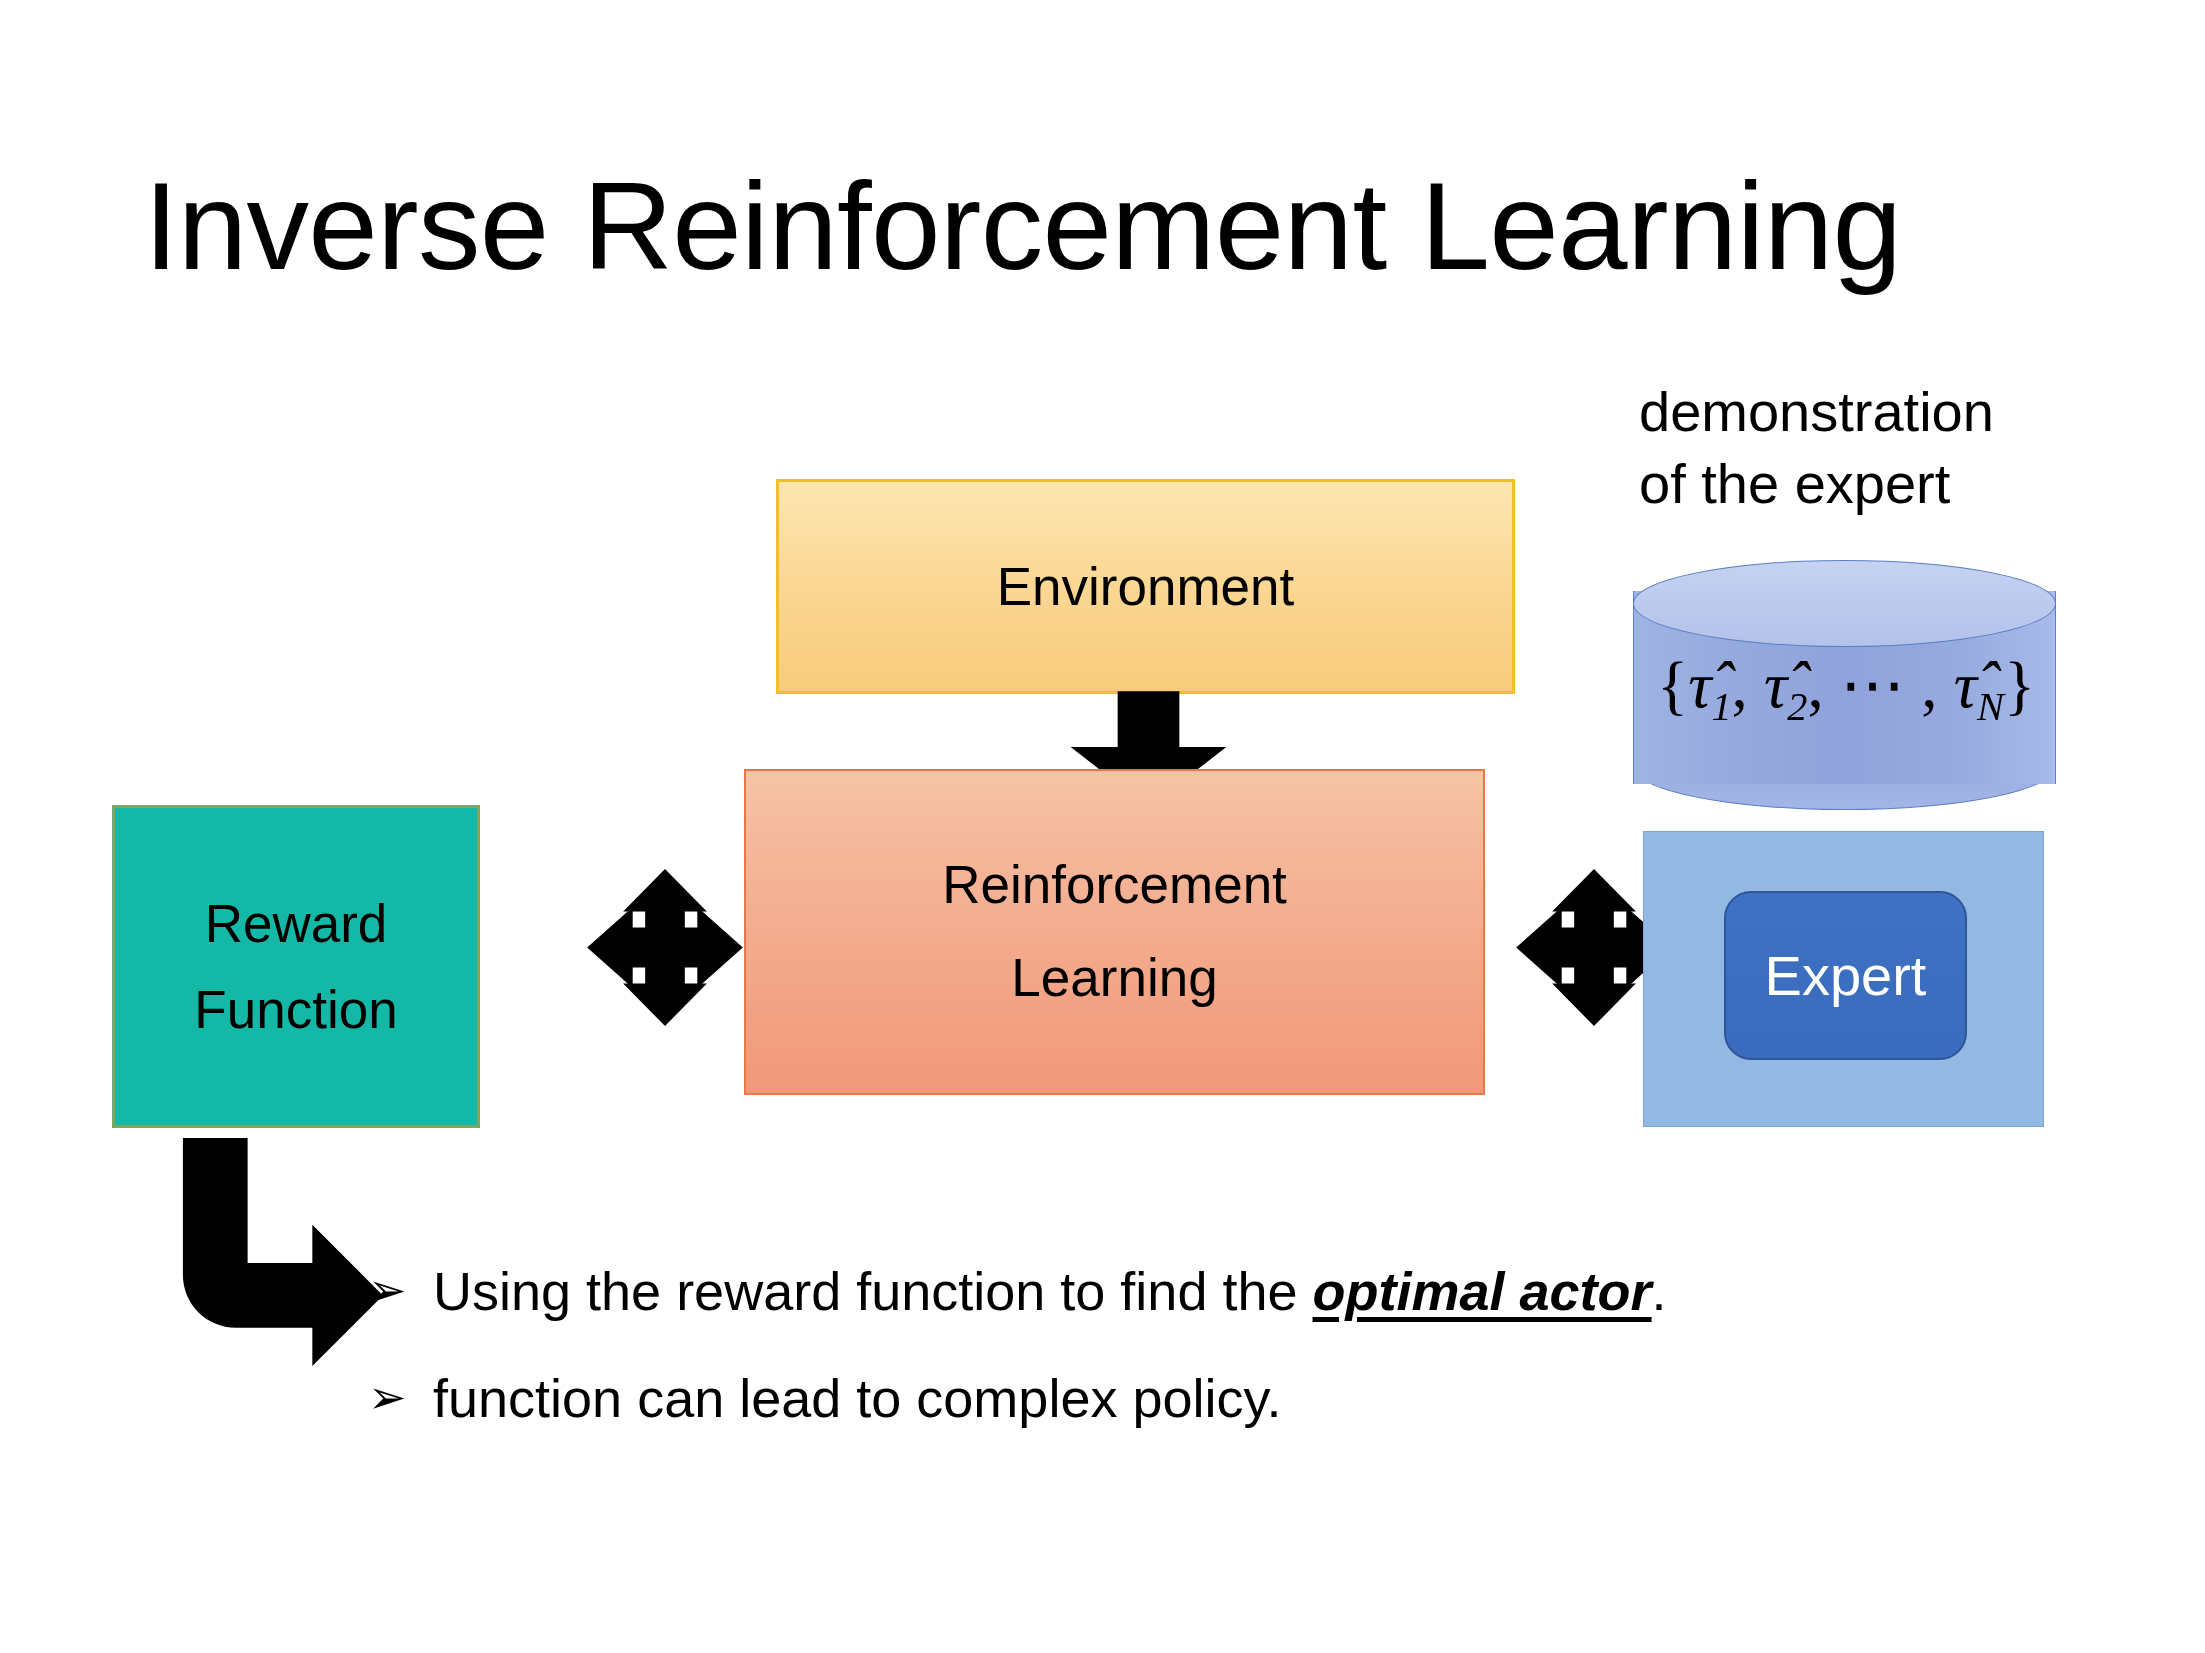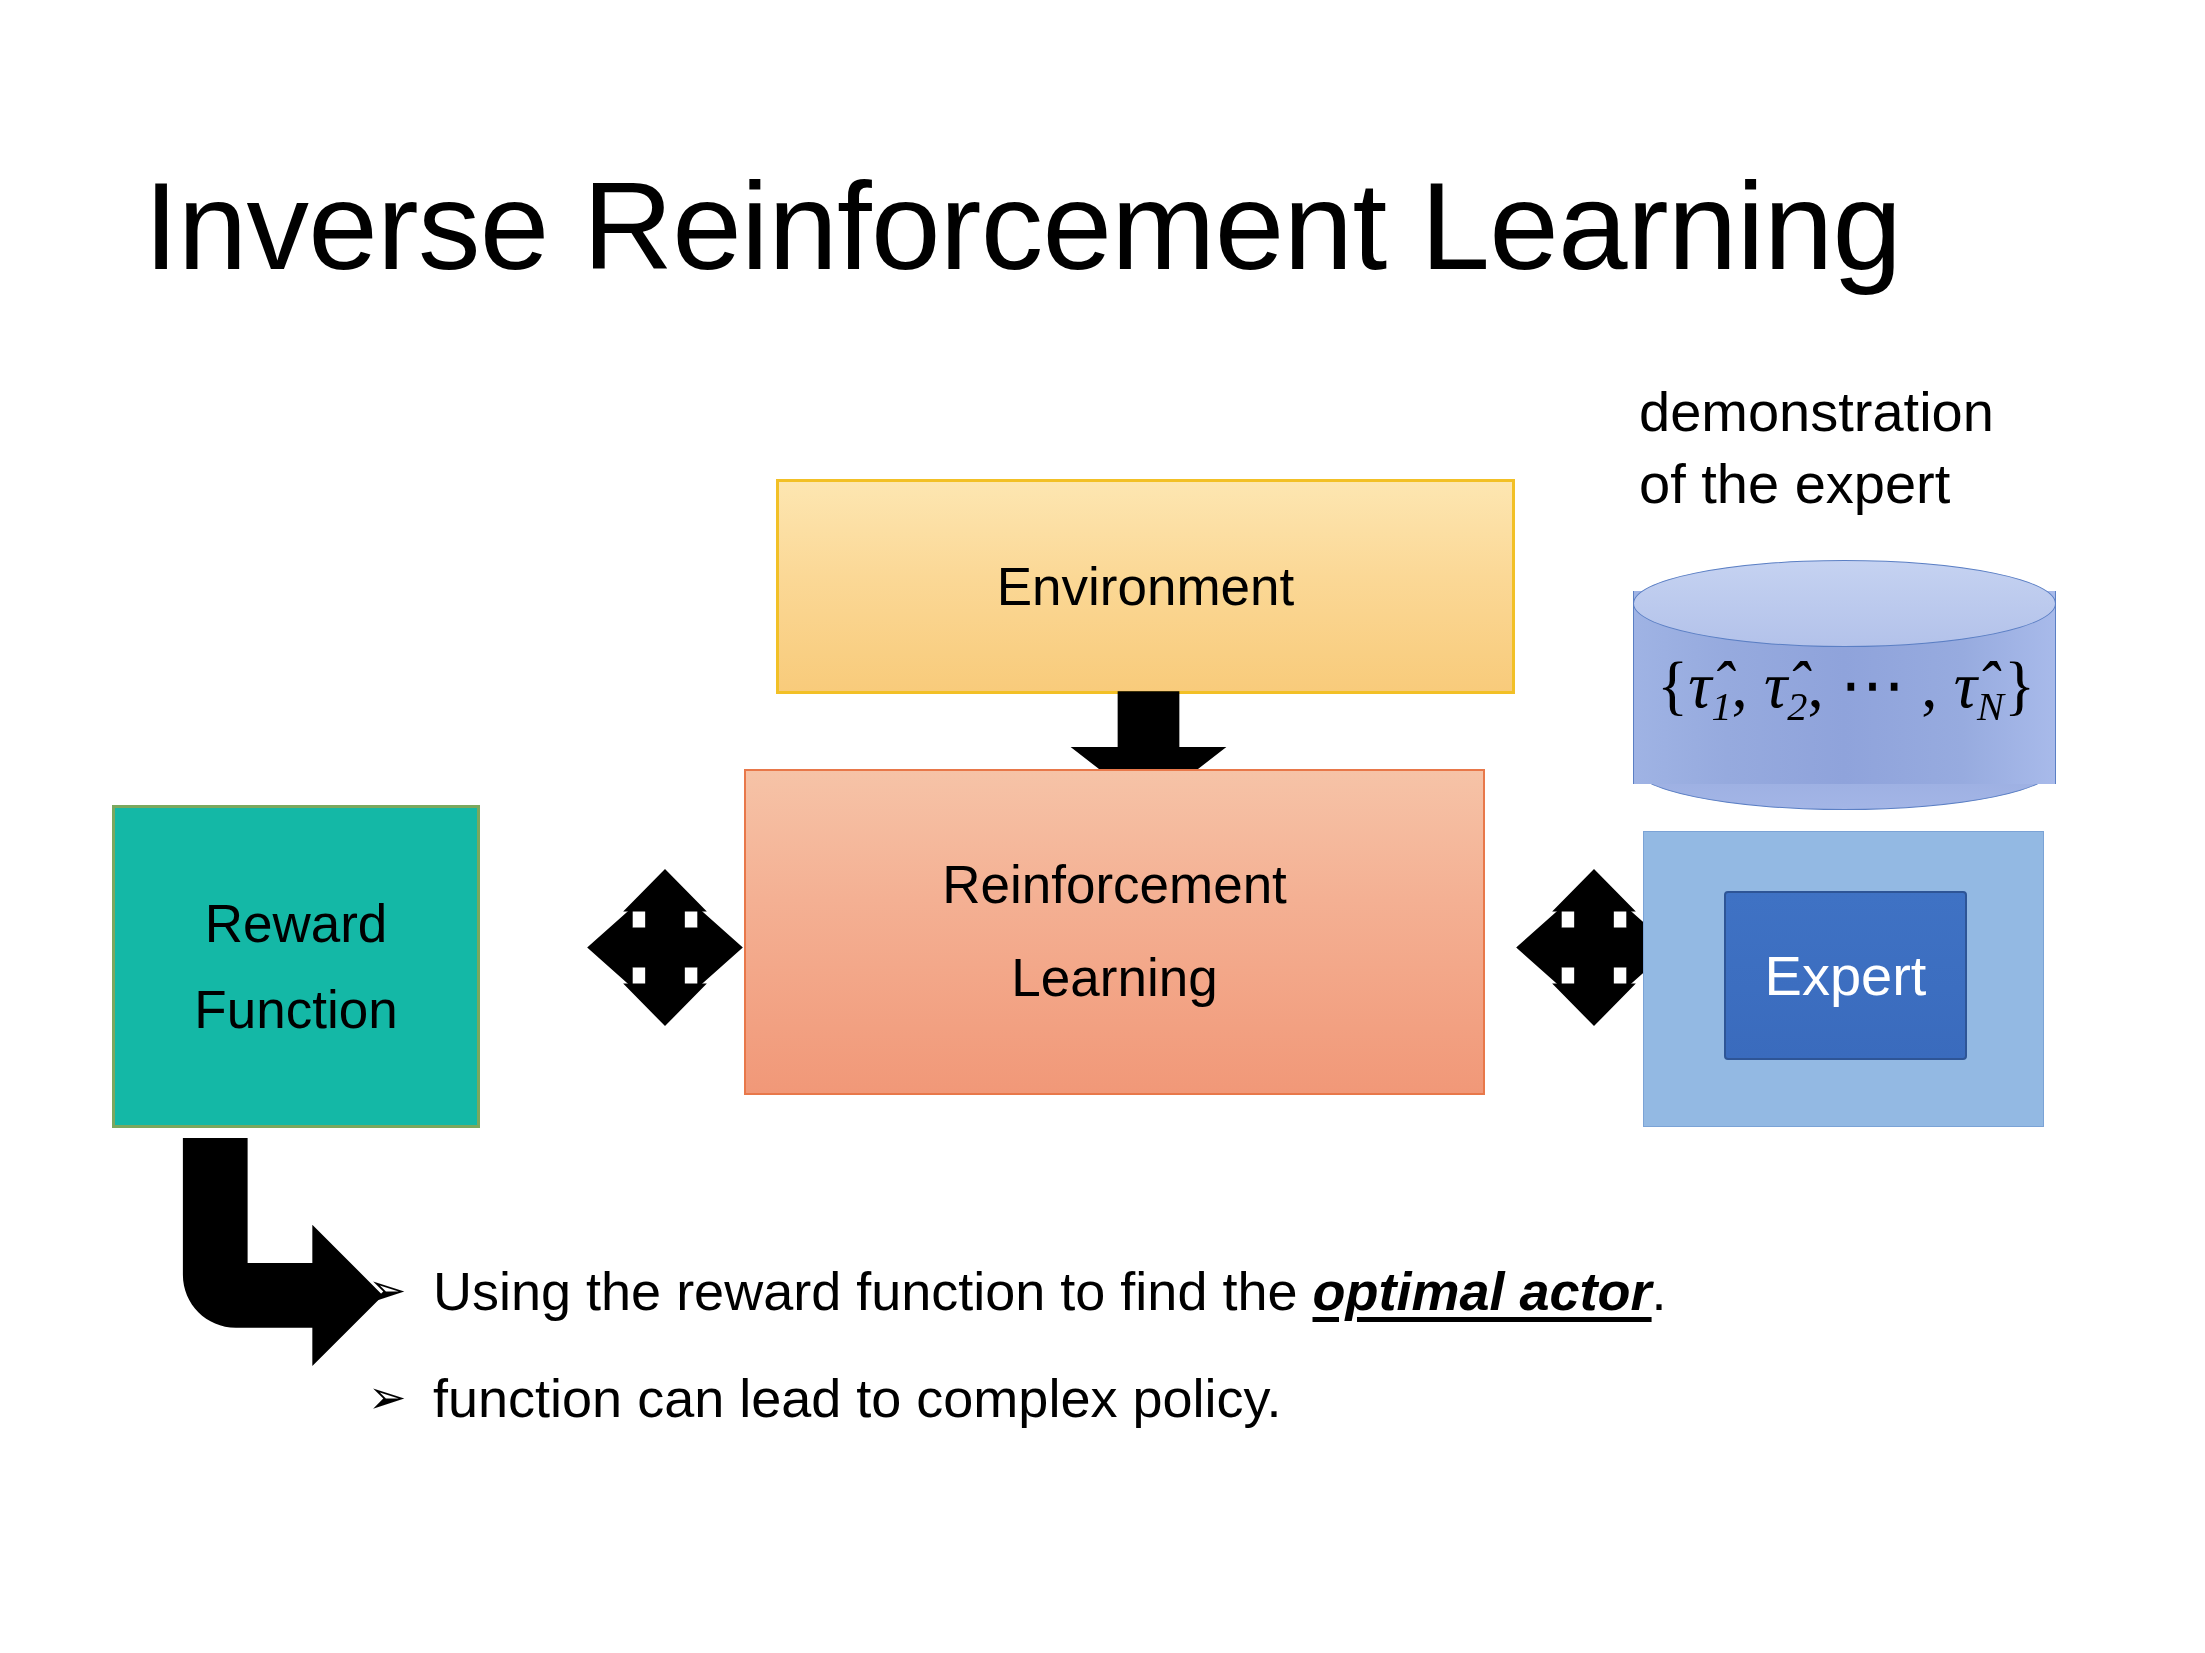--- a/index.html
+++ b/index.html
@@ -44,21 +44,21 @@
     position:absolute; left:1639px; top:376px; width:441px;
     font-size:56px; line-height:1.28;
   }
   #expert-container{
     position:absolute; left:1643px; top:831px; width:401px; height:296px;
     background:#93b9e3; border:1.5px solid #7ba3d6; box-sizing:border-box;
   }
   #expert-chip{
     position:absolute; left:1724px; top:891px; width:243px; height:169px;
     background:linear-gradient(180deg,#3f72c4 0%, #3a6bbd 100%);
-    border:2.9px solid #2e5596; border-radius:4px; box-sizing:border-box;
+    border:2.9px solid #2e5596; border-radius:27px; box-sizing:border-box;
     display:flex; align-items:center; justify-content:center;
     color:#ffffff; font-size:56px;
   }
   
   #demo-cylinder{
     position:absolute; left:1633px; top:560px; width:423px; height:254px;
   }
   #demo-cylinder .cyl-body{
     position:absolute; left:0; top:31px; width:423px; height:193px;
     background:linear-gradient(90deg,#9fb3e4 0%, #96aade 22%, #8fa3db 50%, #97abdf 78%, #a8baea 100%);

